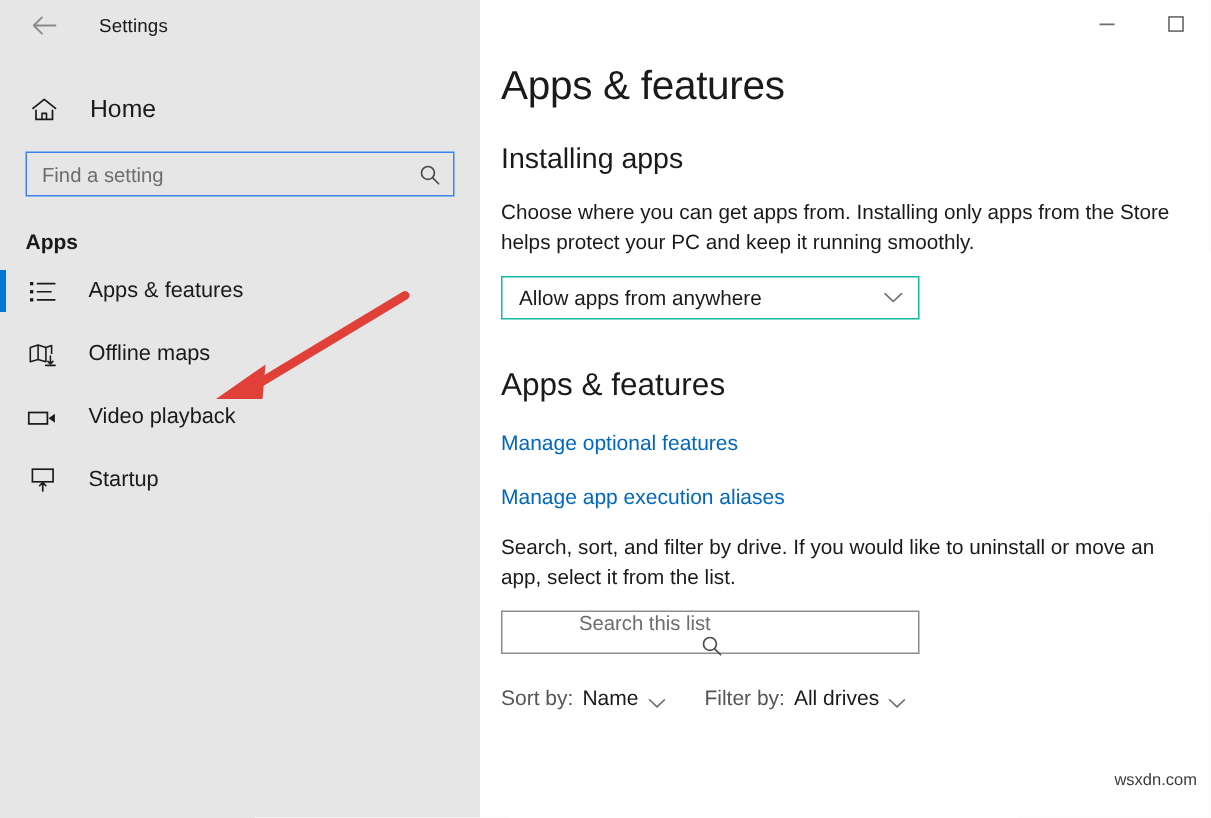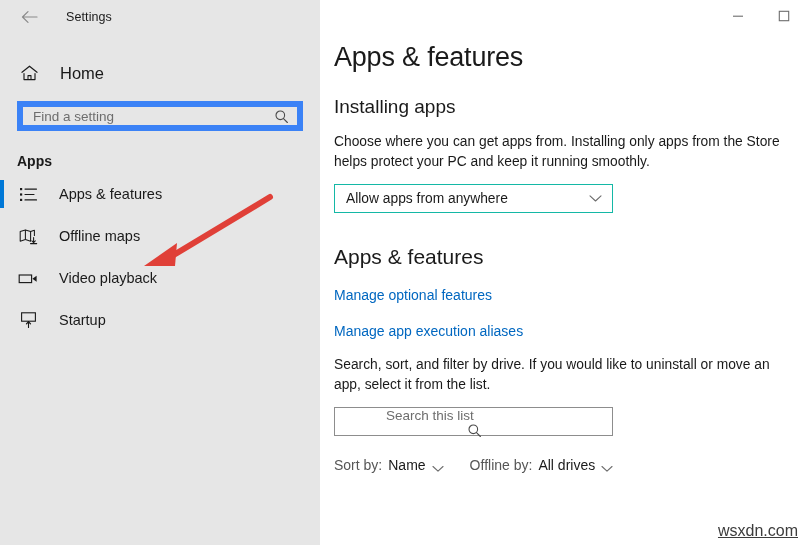--- a/index.html
+++ b/index.html
@@ -74,21 +74,21 @@
 
   .home-label {
     font-size: 16.5px;
     color: #1a1a1a;
     margin-left: 20px;
   }
 
   .search-wrap {
     margin: 8px 17px 0 17px;
     height: 30px;
-    border: 6px solid #3b82f6;
+    border: 1px solid #3b82f6;
     background: #e6e6e6;
     display: flex;
     align-items: center;
     padding: 0 8px 0 10px;
   }
 
   .search-wrap input {
     flex: 1;
     border: none;
     outline: none;
@@ -279,26 +279,25 @@
     position: absolute;
     left: 0; top: 0;
     width: 807px; height: 545px;
     pointer-events: none;
     z-index: 10;
   }
 
   .watermark {
     position: absolute;
     right: 9px;
-    bottom: 5px;
-    font-size: 16px;
+    bottom: 19px;
+    font-size: 11px;
     color: #3c3c3c;
     font-family: "Liberation Sans", sans-serif;
     z-index: 11;
-    text-decoration: underline;
   }
 </style>
 </head>
 <body>
 
 <div id="app">
 
   <div class="sidebar">
 
     <div class="titlebar">
@@ -424,21 +423,21 @@
       <div class="filter-group">
         <span class="filter-key">Sort by:</span>
         <span class="filter-val">Name</span>
         <span class="chev">
           <svg width="12" height="8" viewBox="0 0 12 8" fill="none" aria-hidden="true">
             <path d="M1 1.5L6 6.2L11 1.5" stroke="#6d6d6d" stroke-width="1.1" stroke-linecap="round" stroke-linejoin="round"></path>
           </svg>
         </span>
       </div>
       <div class="filter-group">
-        <span class="filter-key">Offline by:</span>
+        <span class="filter-key">Filter by:</span>
         <span class="filter-val">All drives</span>
         <span class="chev">
           <svg width="12" height="8" viewBox="0 0 12 8" fill="none" aria-hidden="true">
             <path d="M1 1.5L6 6.2L11 1.5" stroke="#6d6d6d" stroke-width="1.1" stroke-linecap="round" stroke-linejoin="round"></path>
           </svg>
         </span>
       </div>
     </div>
 
   </div>

